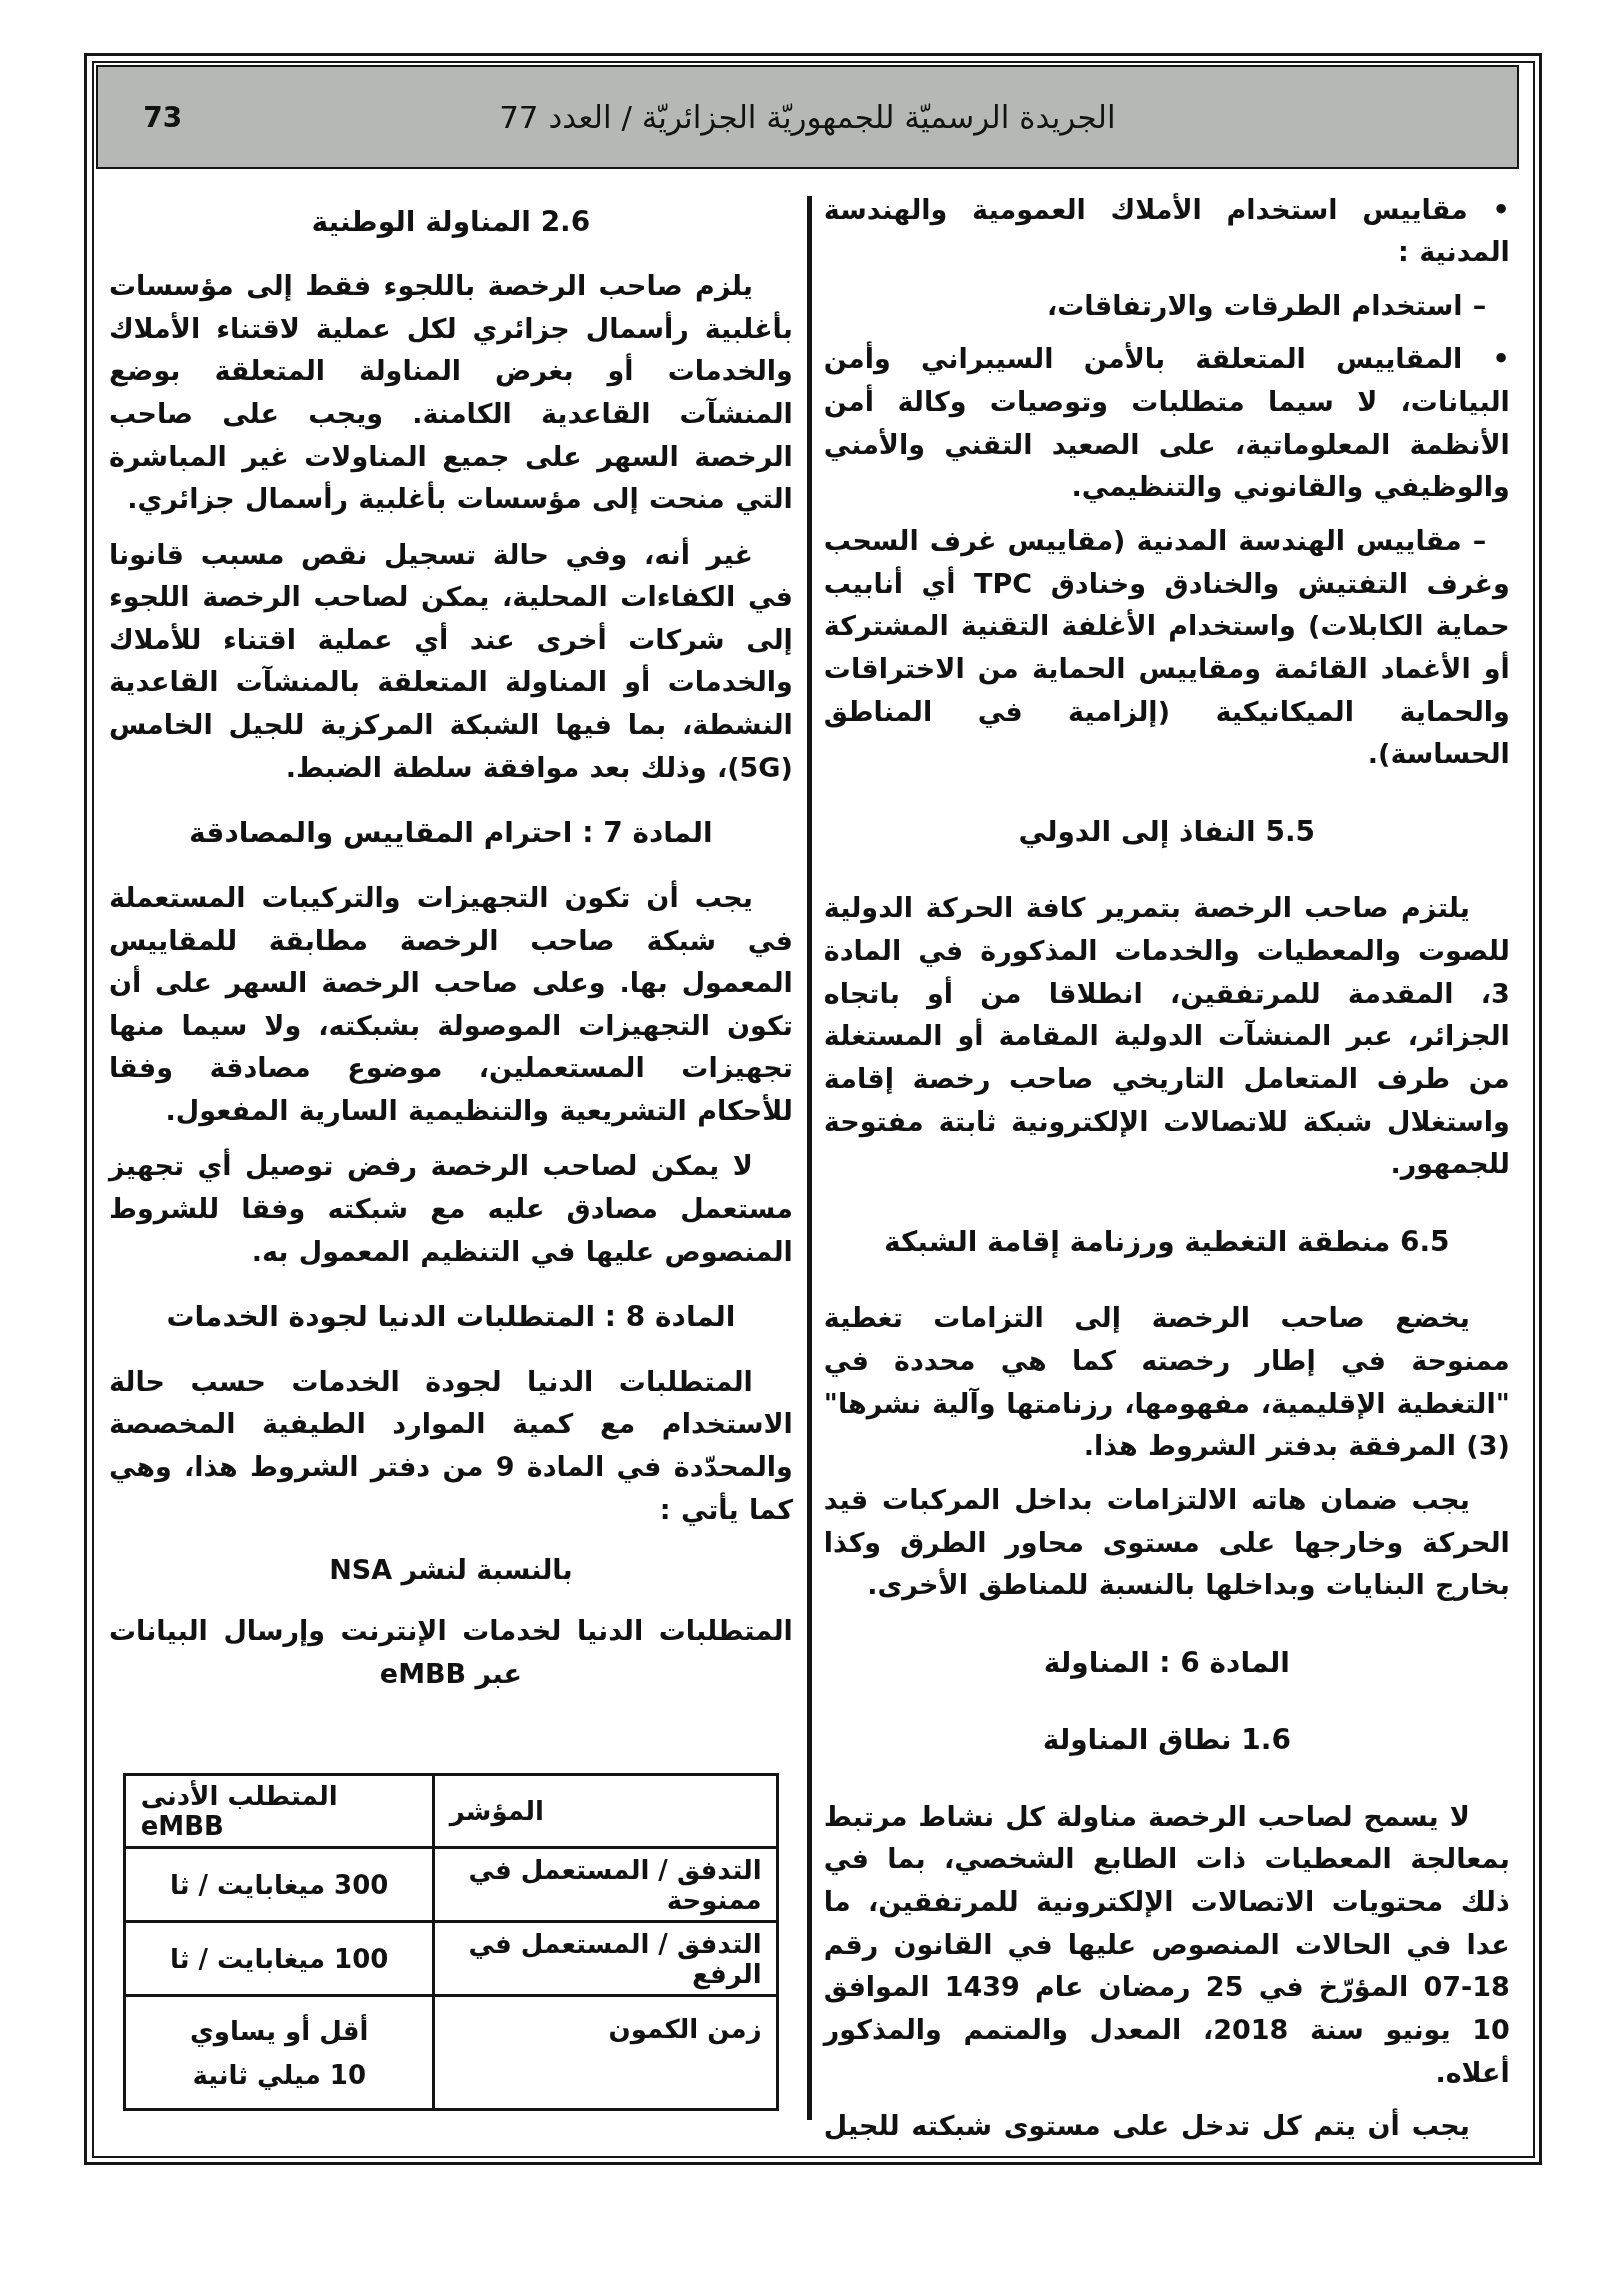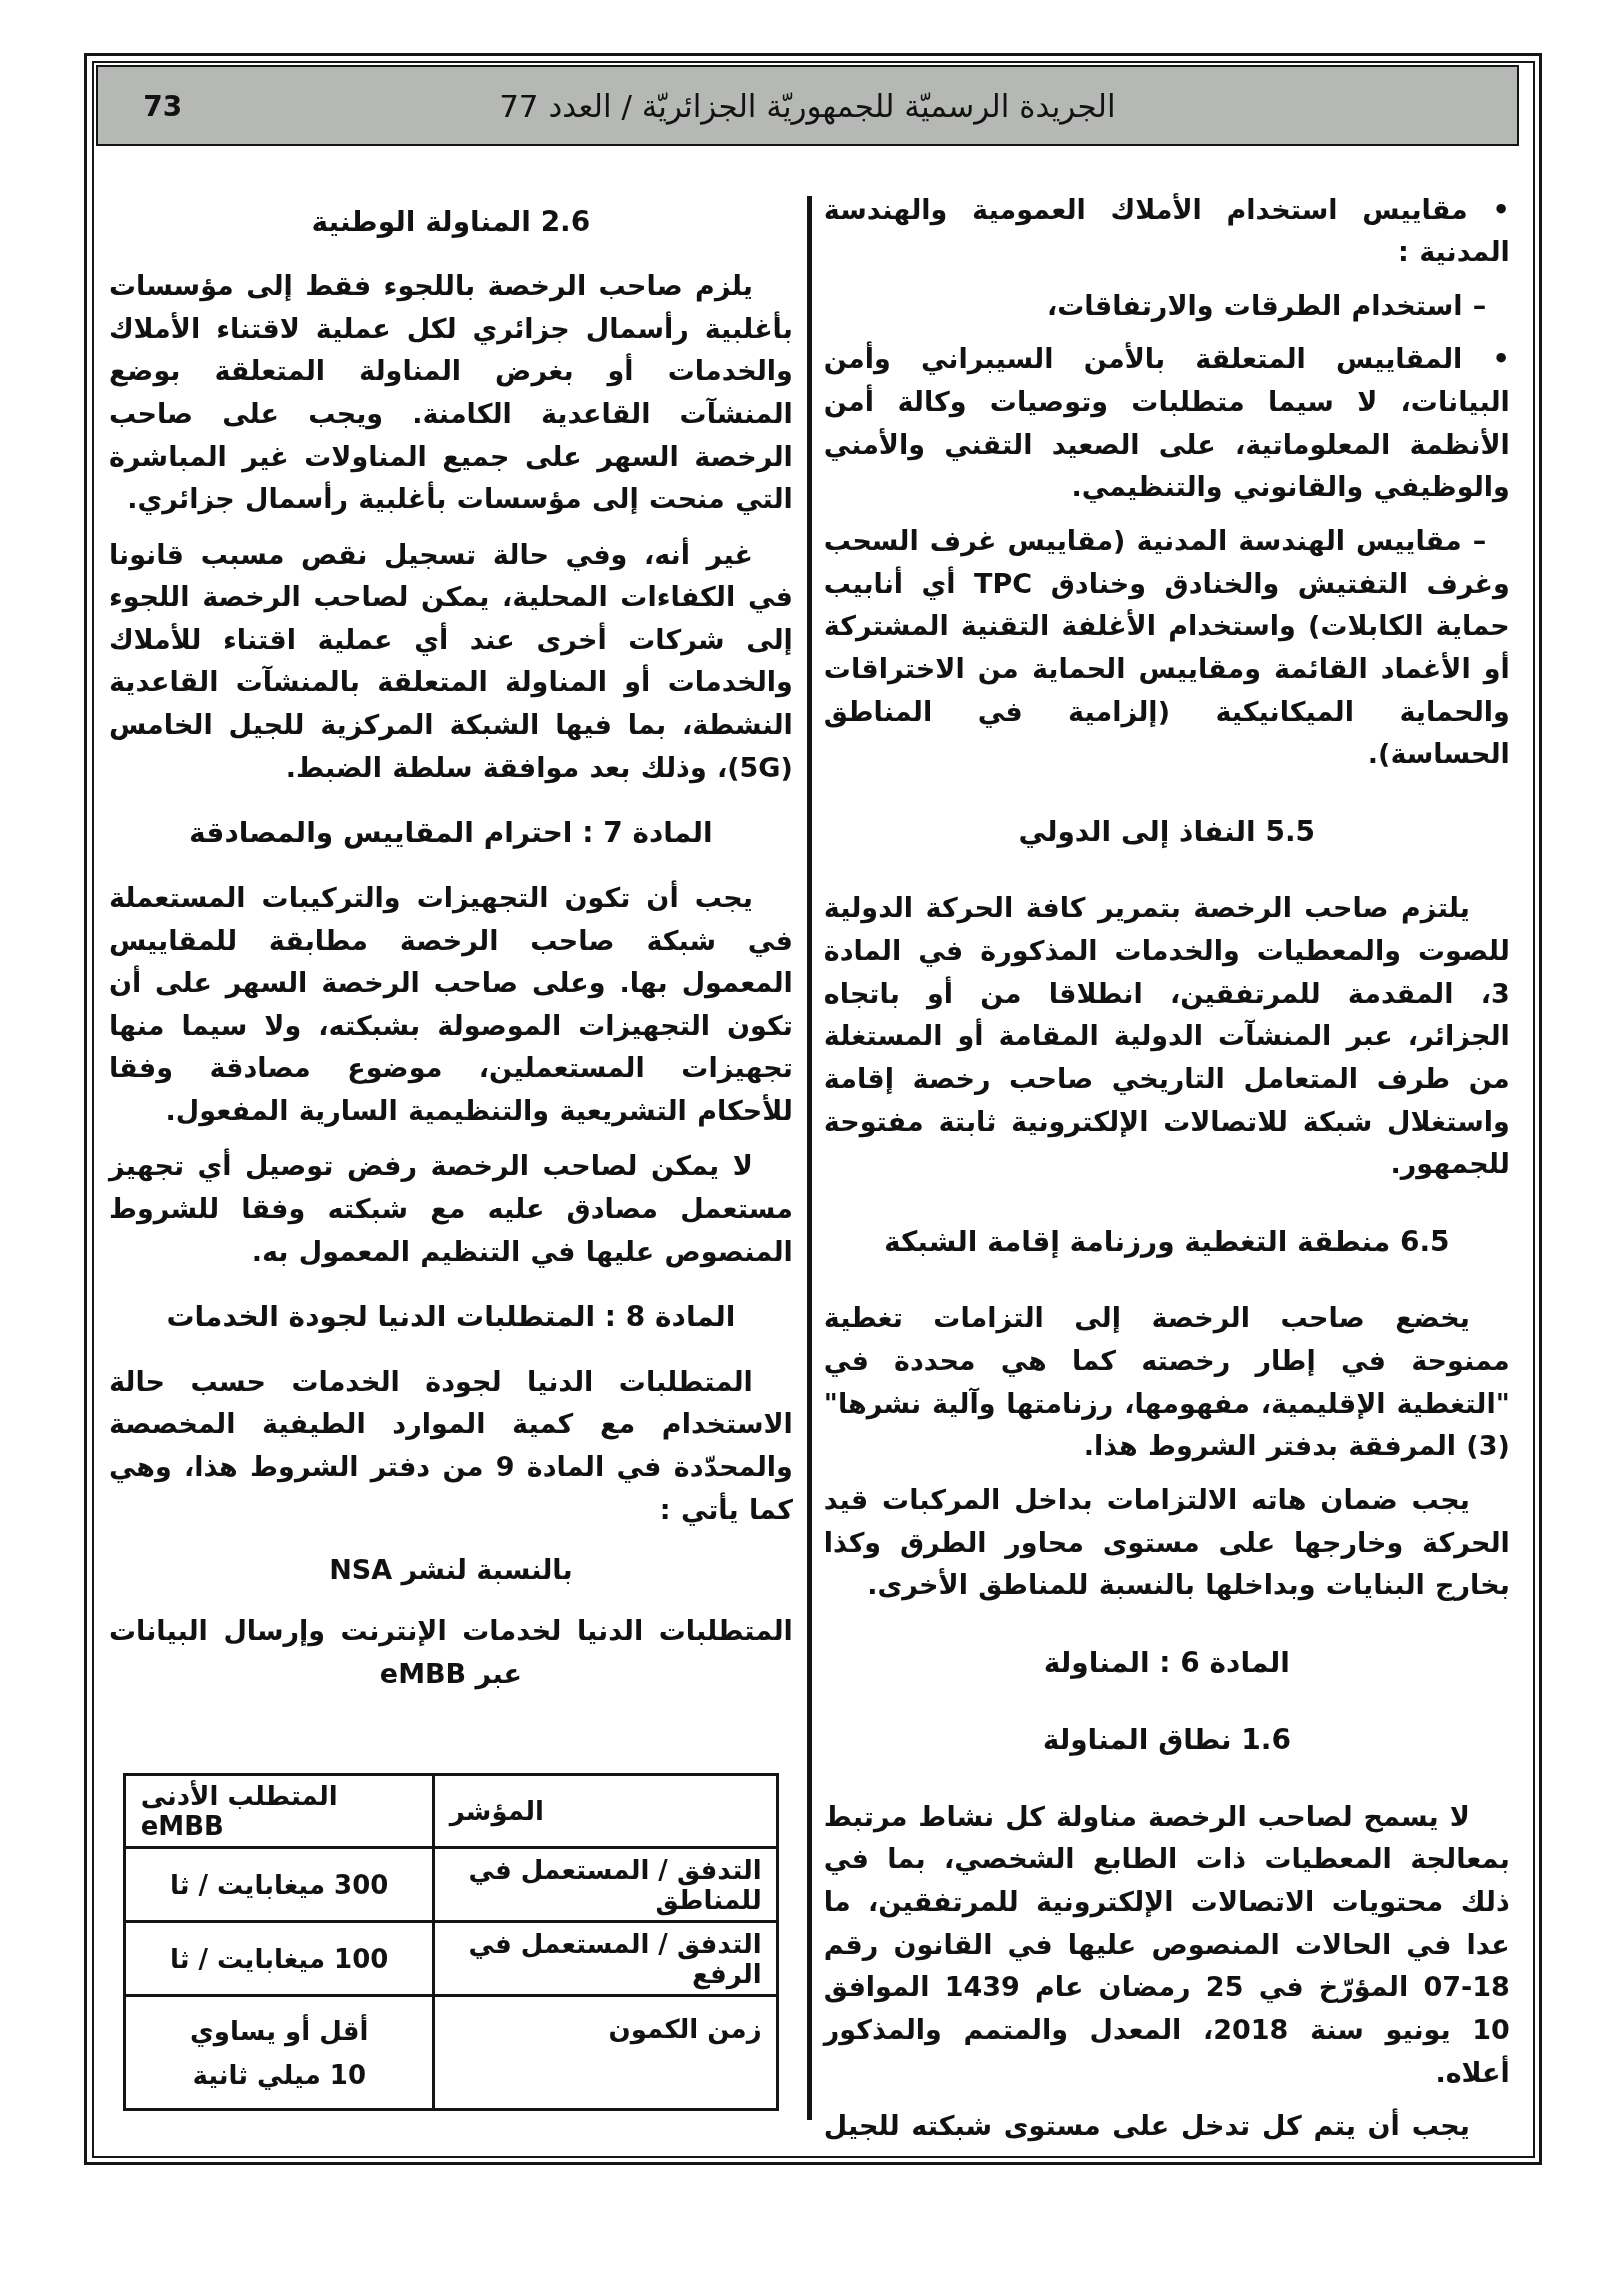--- a/index.html
+++ b/index.html
@@ -13,21 +13,21 @@
   .frame-outer{
     position:absolute;left:84px;top:53px;width:1458px;height:2112px;
     border:3.6px solid #161616;background:#ffffff;
   }
   .frame-inner{
     position:absolute;inset:4.5px;border:2.7px solid #161616;
   }
 
   
   .band{
-    position:absolute;left:2.7px;right:14px;top:2.7px;height:81px;
+    position:absolute;left:2.7px;right:14px;top:2.7px;height:104px;
     background:#b6b8b5;border:2.7px solid #141414;
   }
   .band-title{
     position:absolute;left:50%;top:50%;transform:translate(-50%,-50%);
     font-size:31px;font-weight:normal;white-space:nowrap;
   }
   .band-dates{
     position:absolute;right:14.5px;top:50%;transform:translateY(-50%);
     text-align:right;font-size:26px;font-weight:bold;line-height:1.4;white-space:nowrap;
   }
@@ -132,21 +132,21 @@
         <colgroup>
             <col class="c-ind">
             <col class="c-val">
           </colgroup>
         <tbody>
           <tr>
             <td class="hcell">المؤشر</td>
             <td class="hcell">المتطلب الأدنى eMBB</td>
           </tr>
           <tr>
-            <td class="ind">التدفق / المستعمل في للمناطق</td>
+            <td class="ind">التدفق / المستعمل في ممنوحة</td>
             <td class="val">300 ميغابايت / ثا</td>
           </tr>
           <tr>
             <td class="ind">التدفق / المستعمل في الرفع</td>
             <td class="val">100 ميغابايت / ثا</td>
           </tr>
           <tr class="last">
             <td class="ind">زمن الكمون</td>
             <td class="val">أقل أو يساوي
 10 ميلي ثانية</td>

